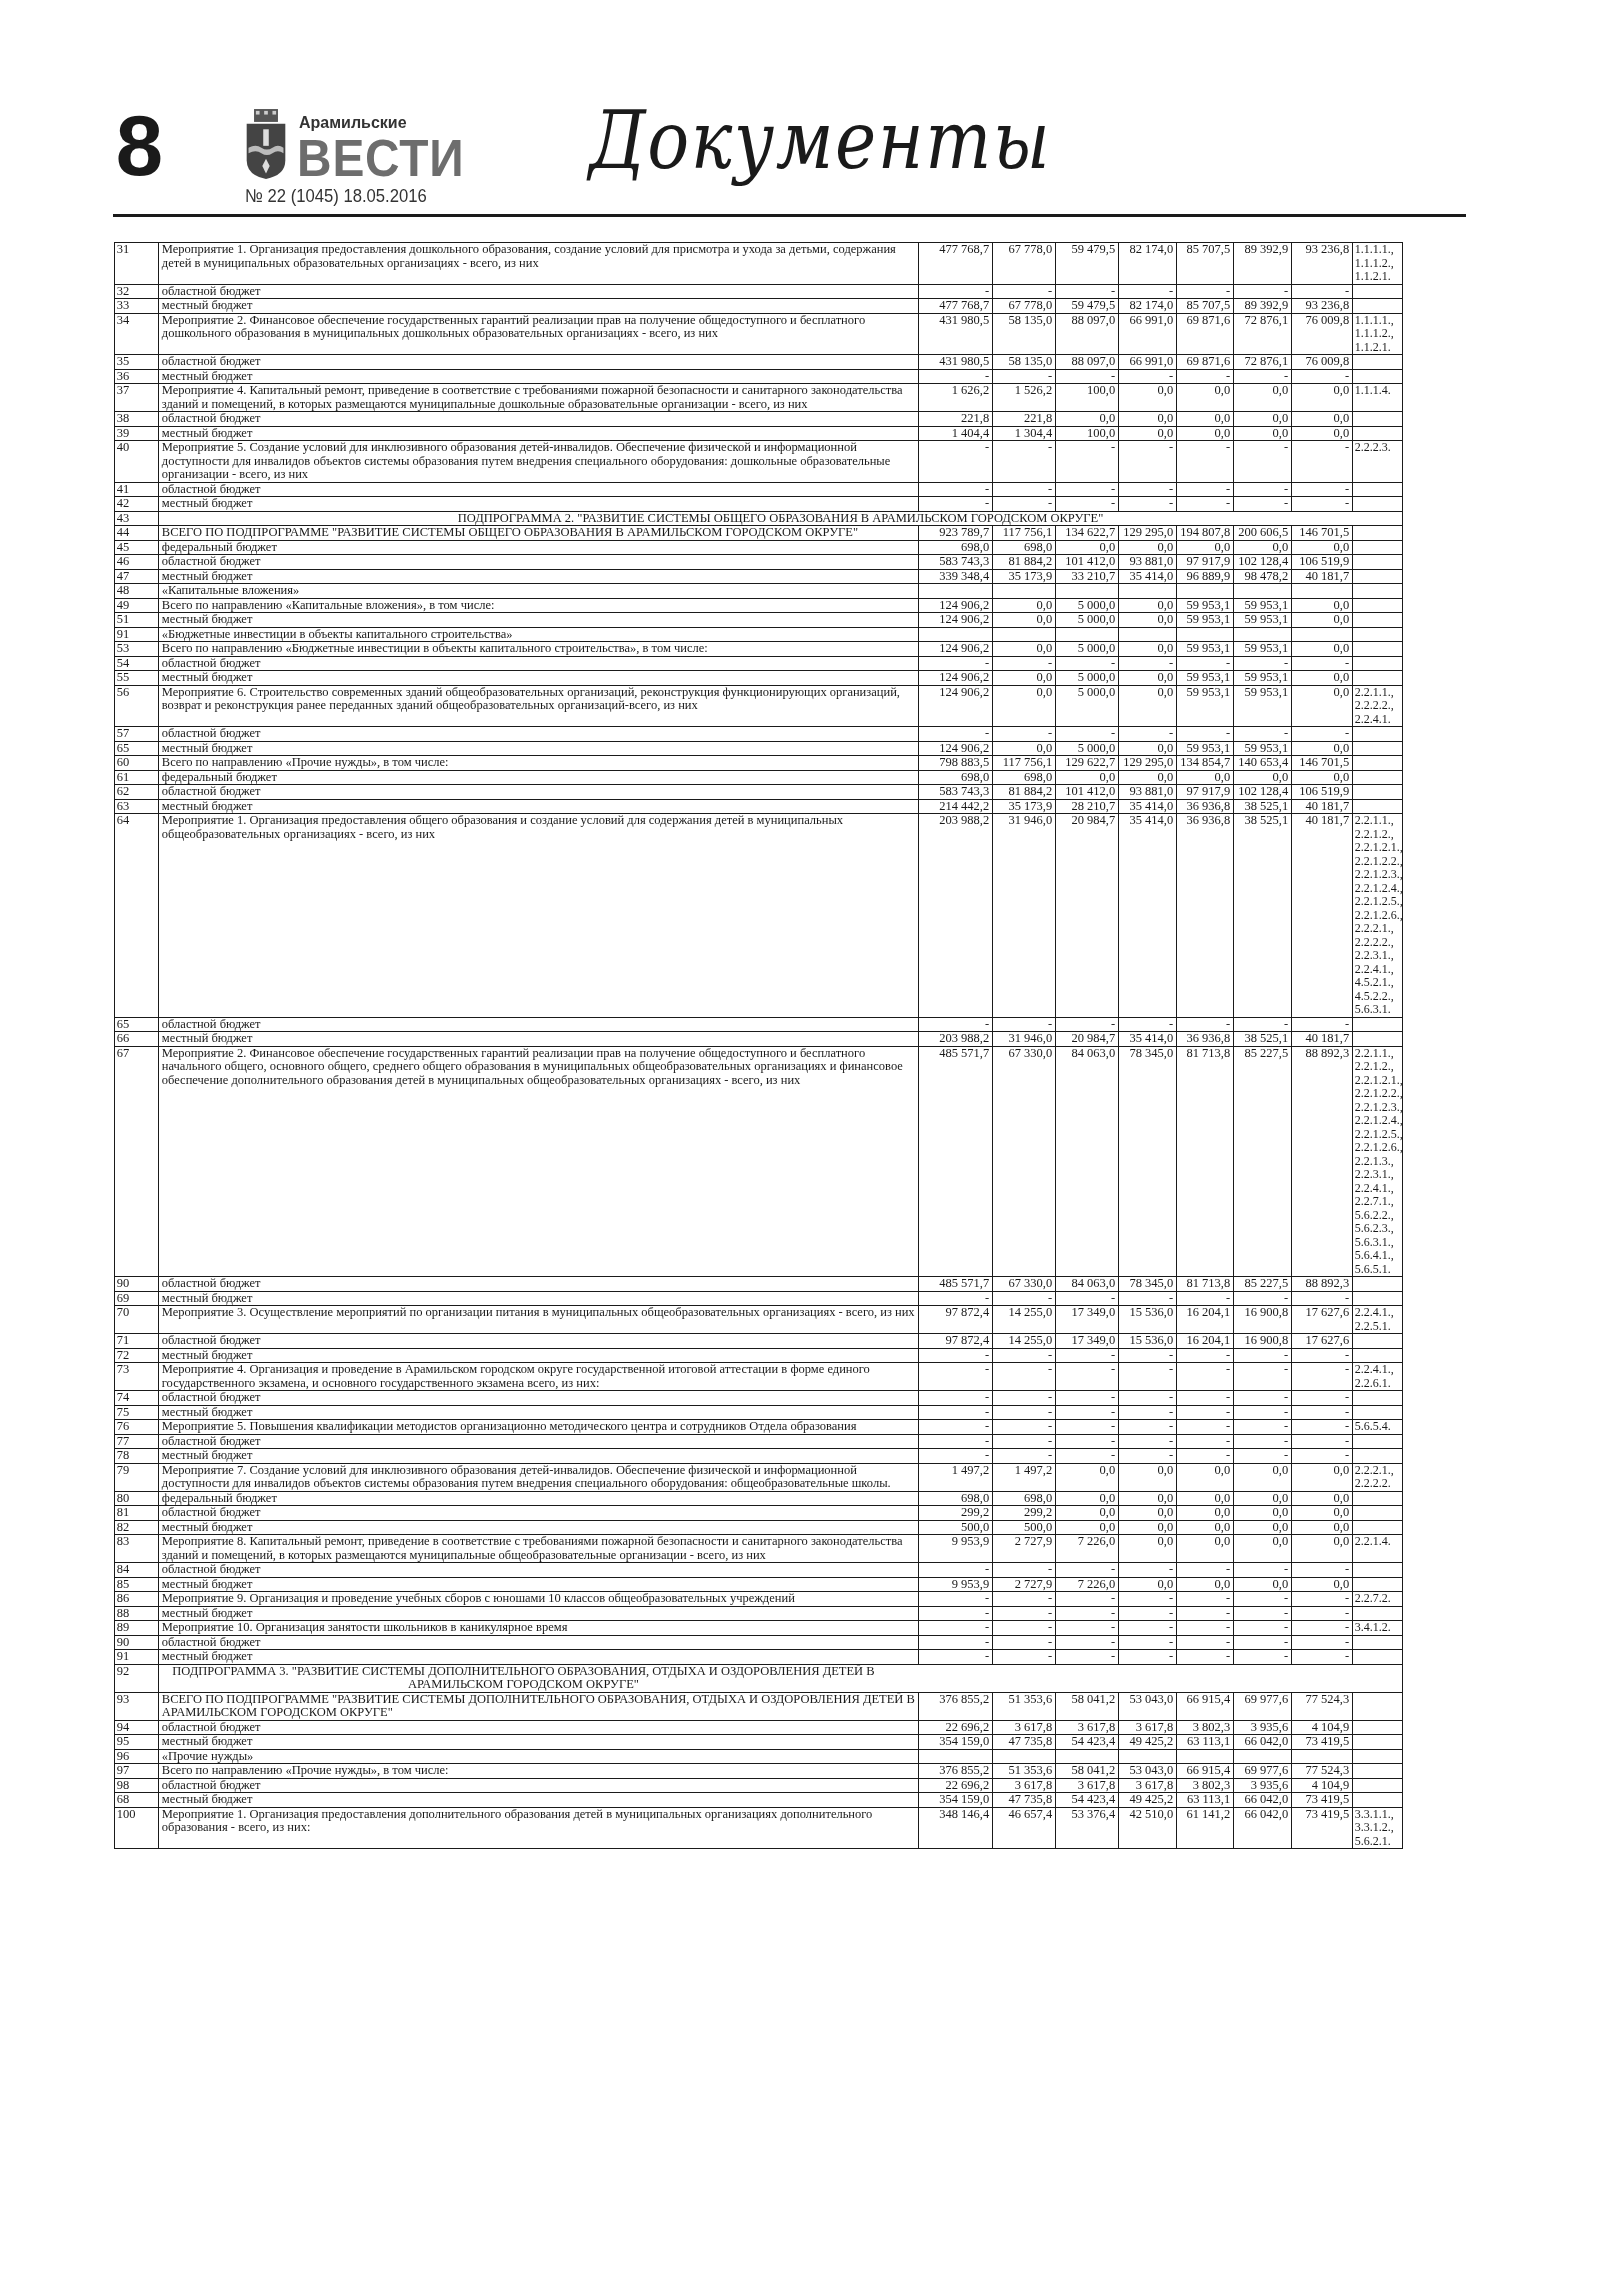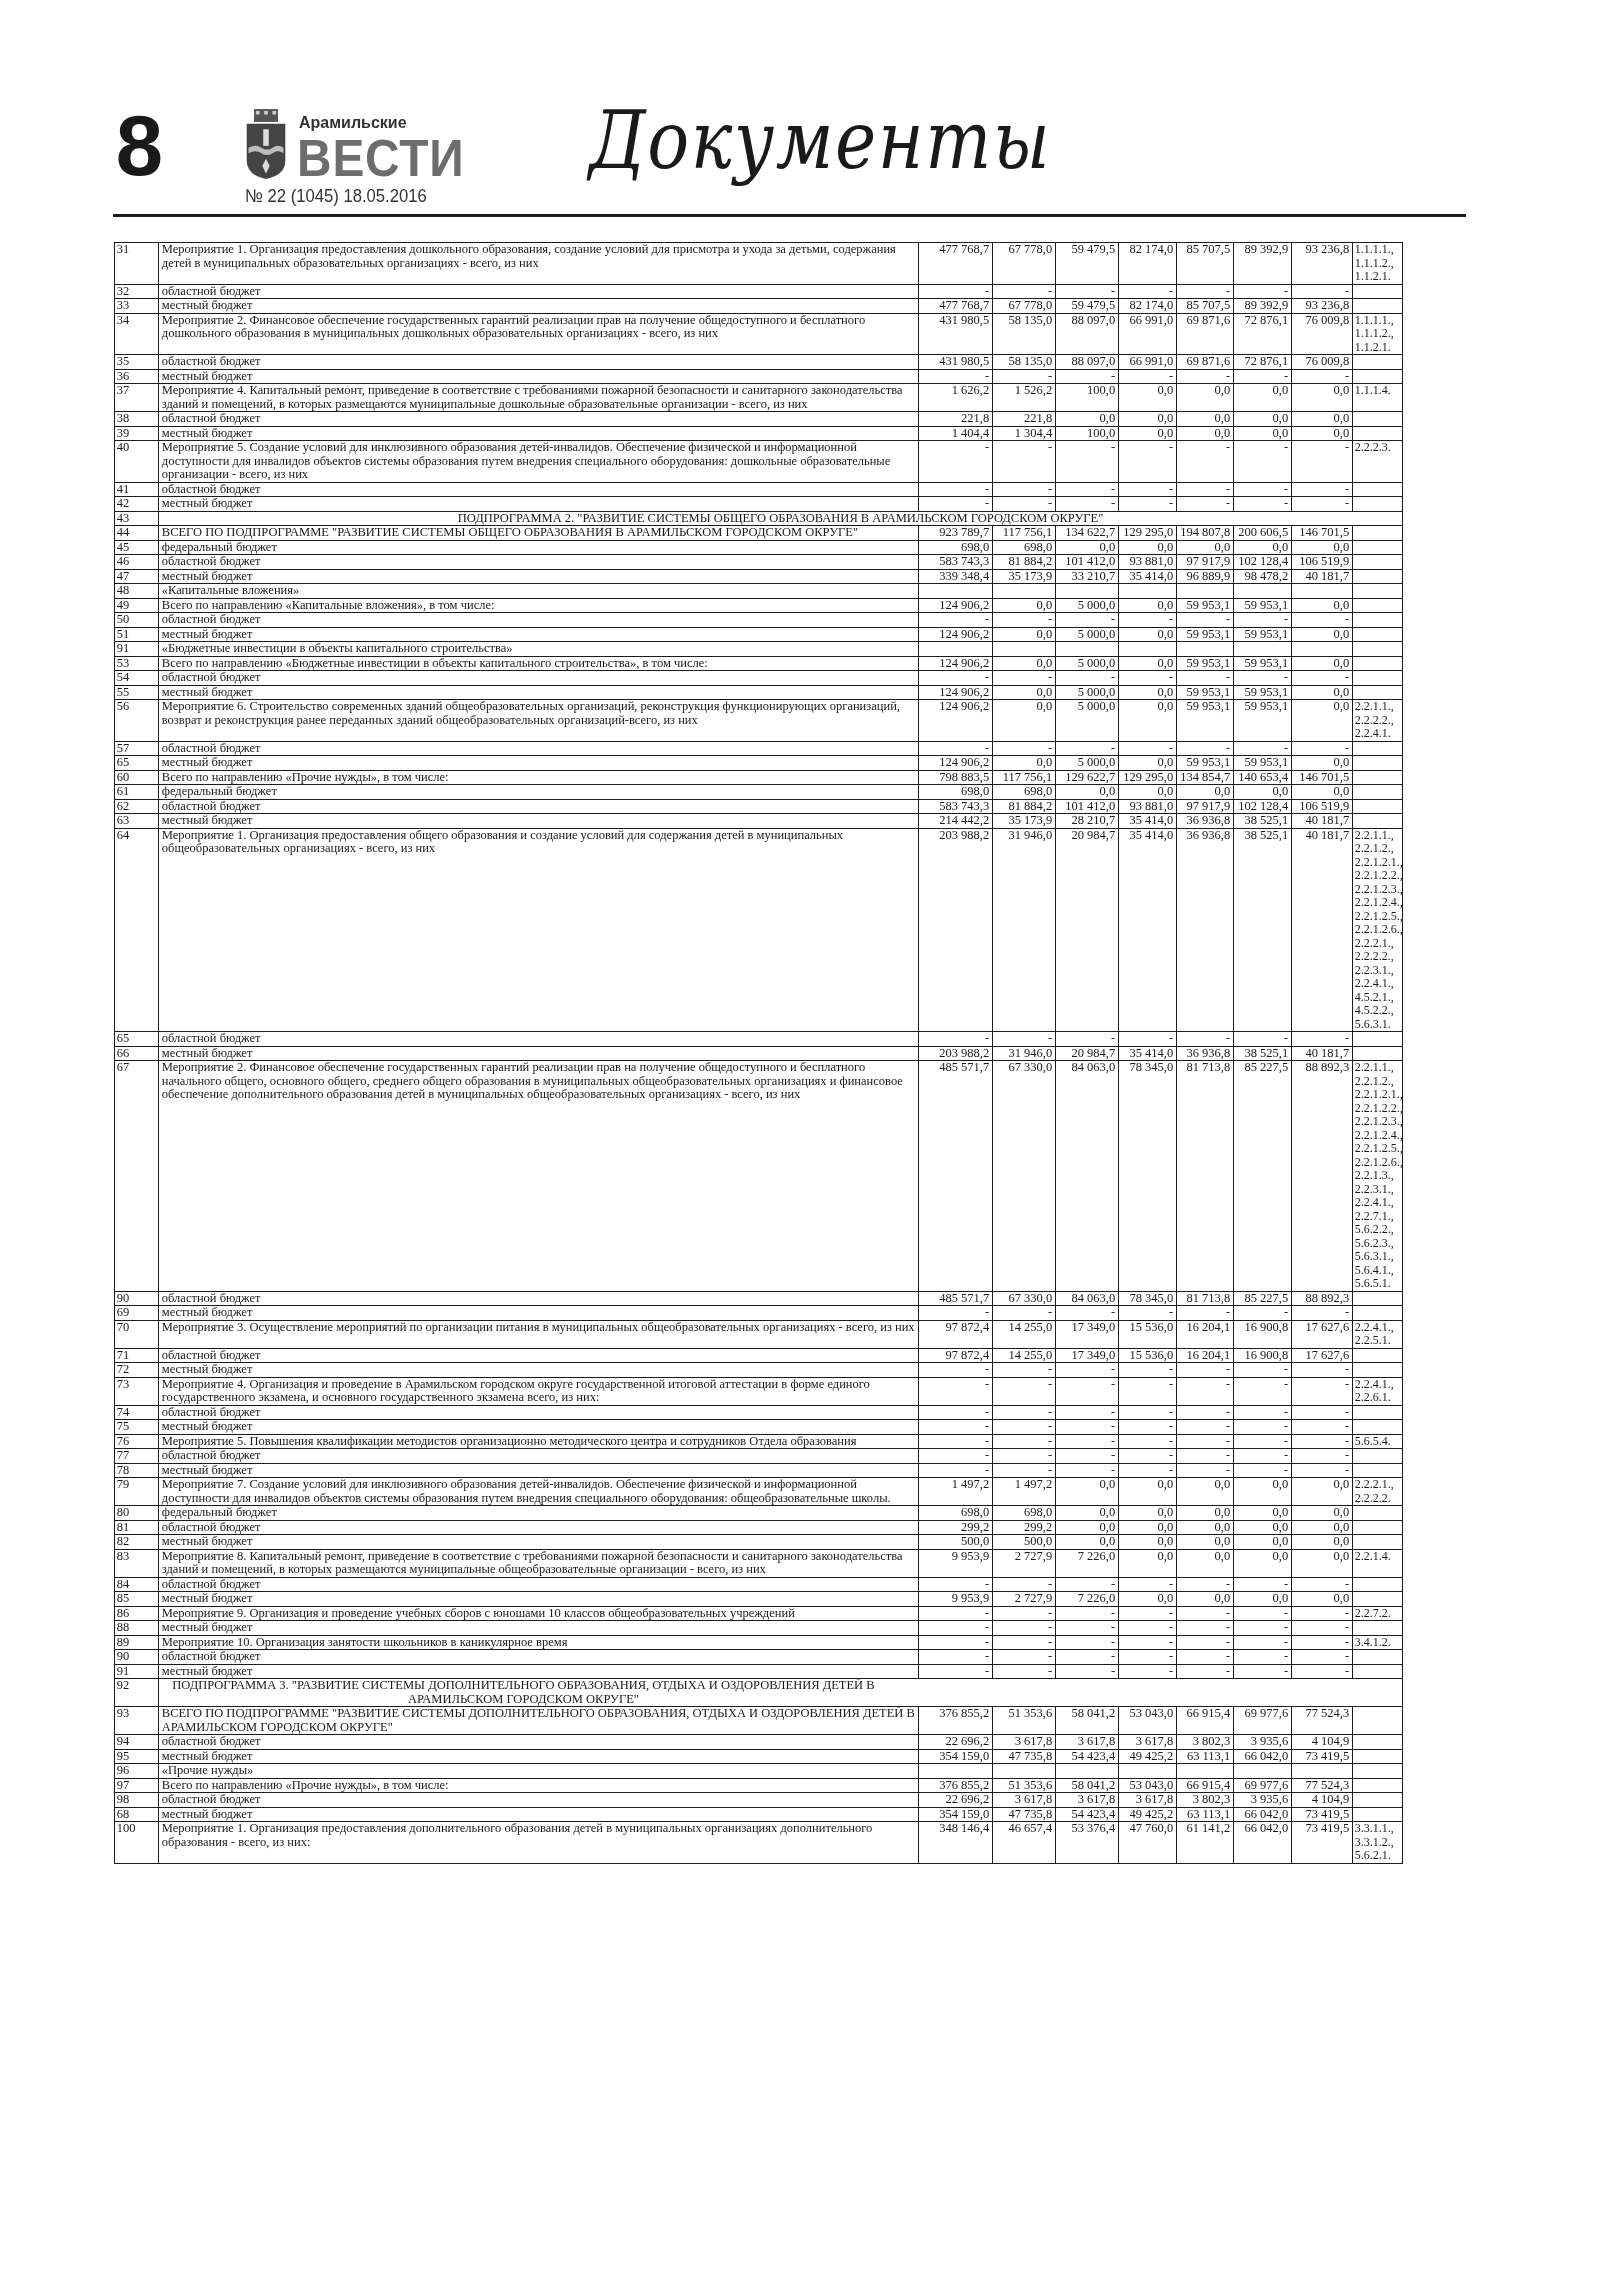--- a/index.html
+++ b/index.html
@@ -275,32 +275,20 @@
         <td class="v">124 906,2</td>
         <td class="v">0,0</td>
         <td class="v">5 000,0</td>
         <td class="v">0,0</td>
         <td class="v">59 953,1</td>
         <td class="v">59 953,1</td>
         <td class="v">0,0</td>
         <td class="ref"></td>
       </tr>
       <tr>
-        <td class="num">50</td>
-        <td class="desc">областной бюджет</td>
-        <td class="v">-</td>
-        <td class="v">-</td>
-        <td class="v">-</td>
-        <td class="v">-</td>
-        <td class="v">-</td>
-        <td class="v">-</td>
-        <td class="v">-</td>
-        <td class="ref"></td>
-      </tr>
-      <tr>
         <td class="num">51</td>
         <td class="desc">местный бюджет</td>
         <td class="v">124 906,2</td>
         <td class="v">0,0</td>
         <td class="v">5 000,0</td>
         <td class="v">0,0</td>
         <td class="v">59 953,1</td>
         <td class="v">59 953,1</td>
         <td class="v">0,0</td>
         <td class="ref"></td>
@@ -883,21 +871,21 @@
         <td class="v">66 042,0</td>
         <td class="v">73 419,5</td>
         <td class="ref"></td>
       </tr>
       <tr>
         <td class="num">100</td>
         <td class="desc">Мероприятие 1. Организация предоставления дополнительного образования детей в муниципальных организациях дополнительного образования - всего, из них:</td>
         <td class="v">348 146,4</td>
         <td class="v">46 657,4</td>
         <td class="v">53 376,4</td>
-        <td class="v">47 760,0</td>
+        <td class="v">42 510,0</td>
         <td class="v">61 141,2</td>
         <td class="v">66 042,0</td>
         <td class="v">73 419,5</td>
         <td class="ref">3.3.1.1.,
 3.3.1.2.,
 5.6.2.1.</td>
       </tr>
     </tbody>
 </table>
 

